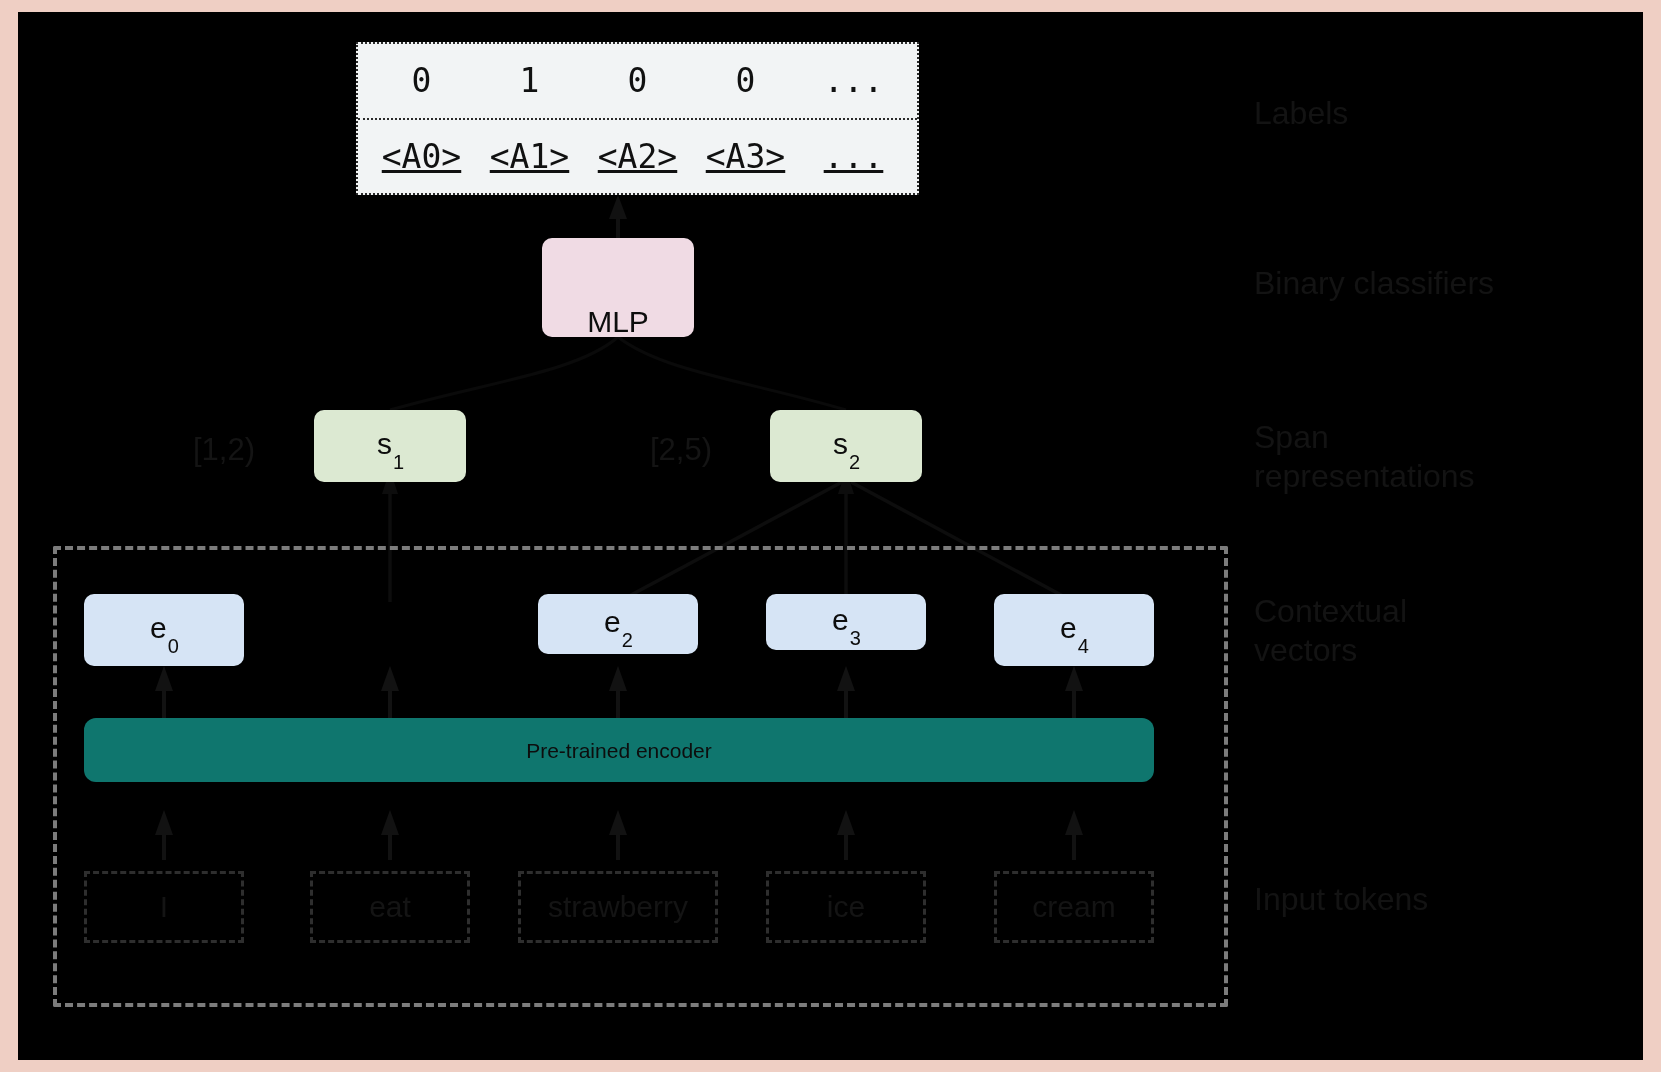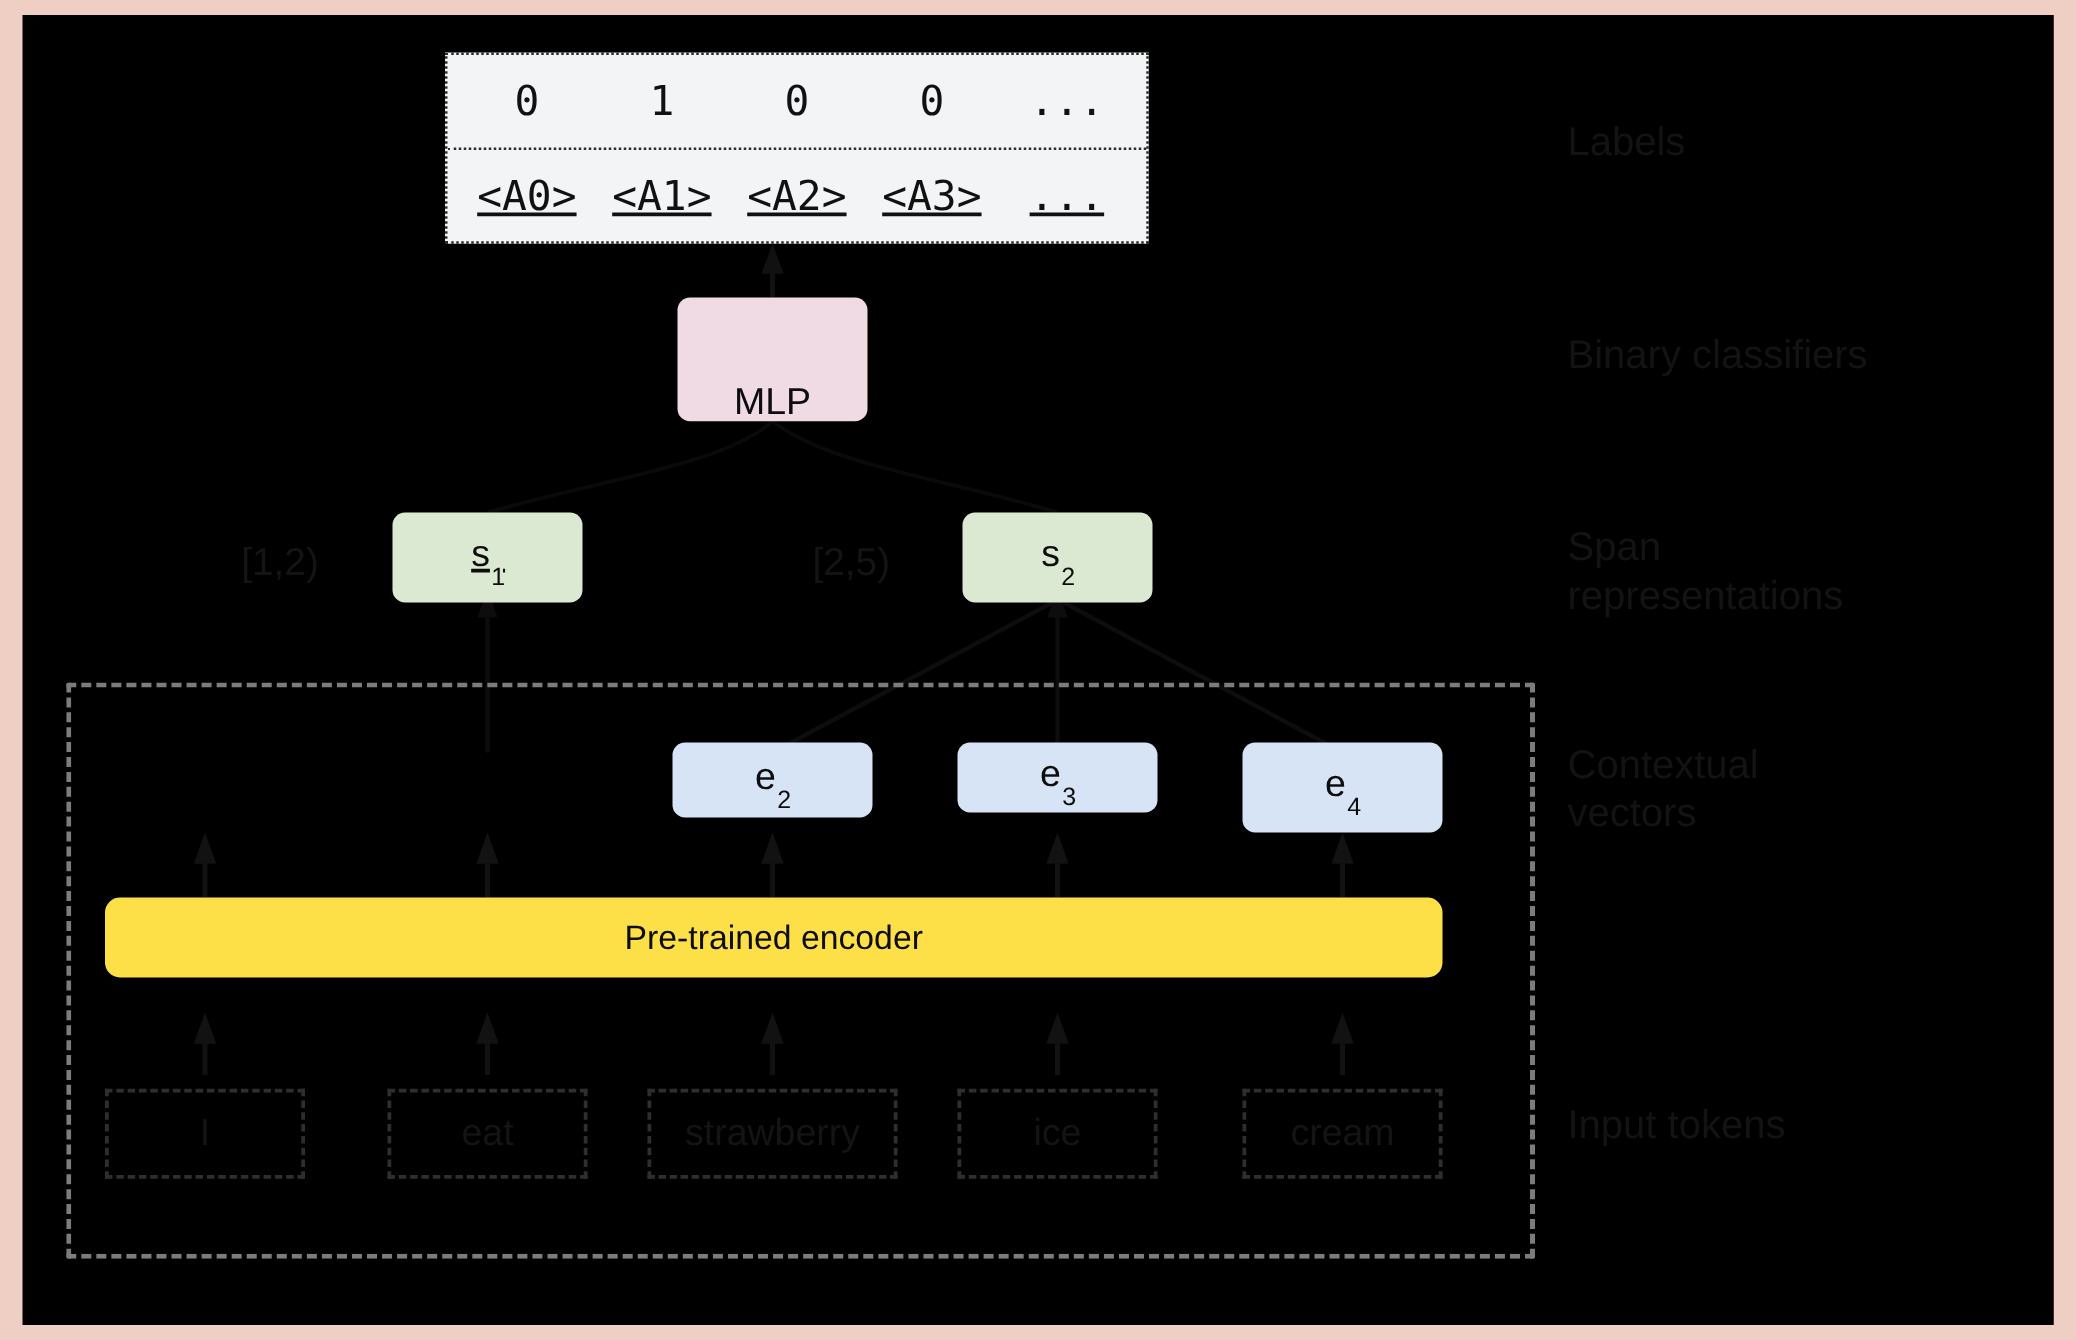--- a/index.html
+++ b/index.html
@@ -44,23 +44,23 @@
     vertical-align: sub;
     position: relative;
     top: 8px;
     left: 1px;
   }
 
   .mlp-box   { background: #f0dbe4; align-items: flex-end; }
   .span-box  { background: #dce9d2; }
   .emb-box   { background: #d6e4f5; }
   .encoder-box {
-    background: #fde047;
+    background: #0f766e;
     border-radius: 12px;
-    font-size: 27px;
+    font-size: 21px;
   }
 
   
   .labels-table {
     position: absolute;
     left: 338px;
     top: 30px;
     width: 563px;
     height: 153px;
     background: #f2f4f5;
@@ -216,32 +216,35 @@
         <span class="cell">&lt;A2&gt;</span>
         <span class="cell">&lt;A3&gt;</span>
         <span class="cell">...</span>
       </div>
     </div>
 
     <div class="node mlp-box" style="left:524px; top:226px; width:152px; height:99px;">
       <span>MLP</span>
     </div>
 
-    <div class="node span-box" style="left:296px; top:398px; width:152px; height:72px;text-decoration:underline;">
+    <div class="node span-box" style="left:296px; top:398px; width:152px; height:72px;">
       <span><span>s</span><span class="sub">1</span></span>
     </div>
     <div class="span-idx" style="left:175px; top:420px;">[1,2)</div>
 
     <div class="node span-box" style="left:752px; top:398px; width:152px; height:72px;">
       <span><span>s</span><span class="sub">2</span></span>
     </div>
     <div class="span-idx" style="left:632px; top:420px;">[2,5)</div>
 
     <div class="dashed-container"></div>
 
+    <div class="node emb-box" style="left:66px; top:582px; width:160px; height:72px;">
+      <span><span>e</span><span class="sub">0</span></span>
+    </div>
     <div class="node emb-box" style="left:520px; top:582px; width:160px; height:60px;">
       <span><span>e</span><span class="sub">2</span></span>
     </div>
     <div class="node emb-box" style="left:748px; top:582px; width:160px; height:56px;">
       <span><span>e</span><span class="sub">3</span></span>
     </div>
     <div class="node emb-box" style="left:976px; top:582px; width:160px; height:72px;">
       <span><span>e</span><span class="sub">4</span></span>
     </div>
 

